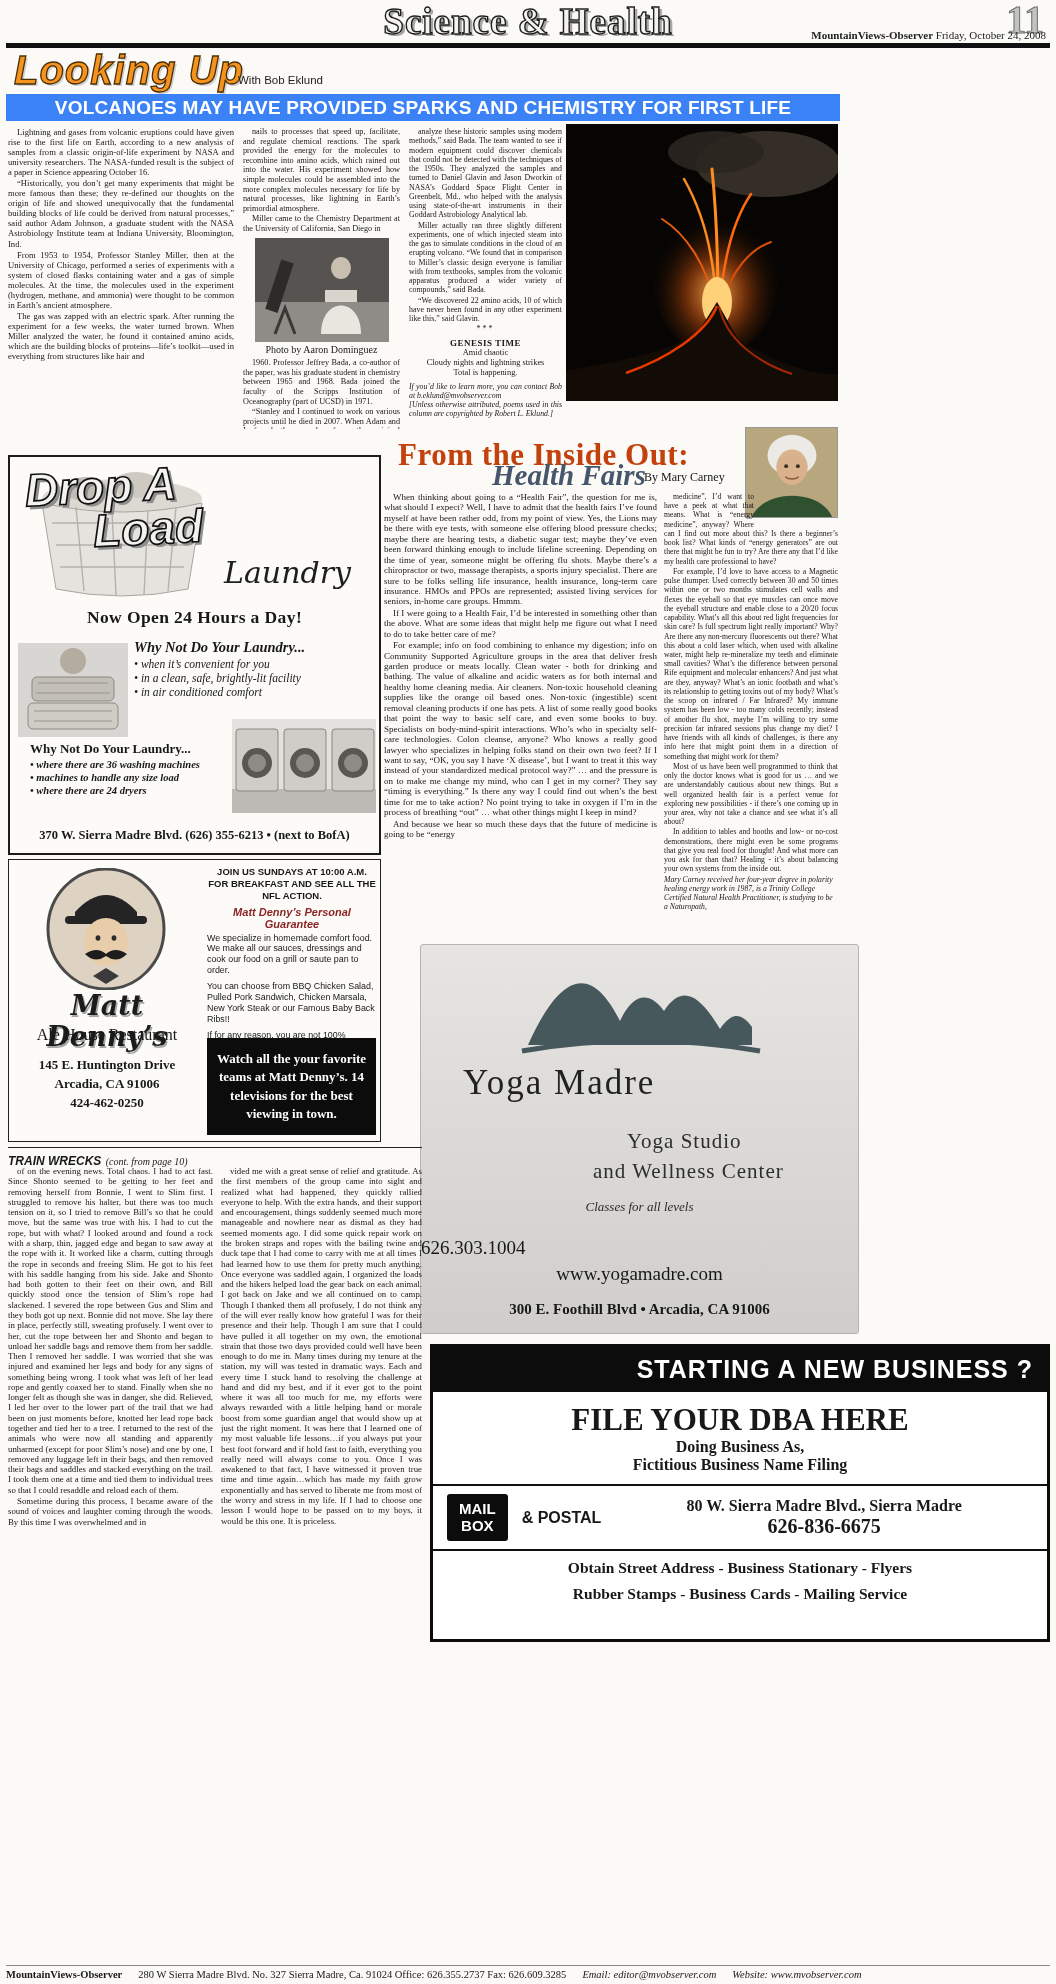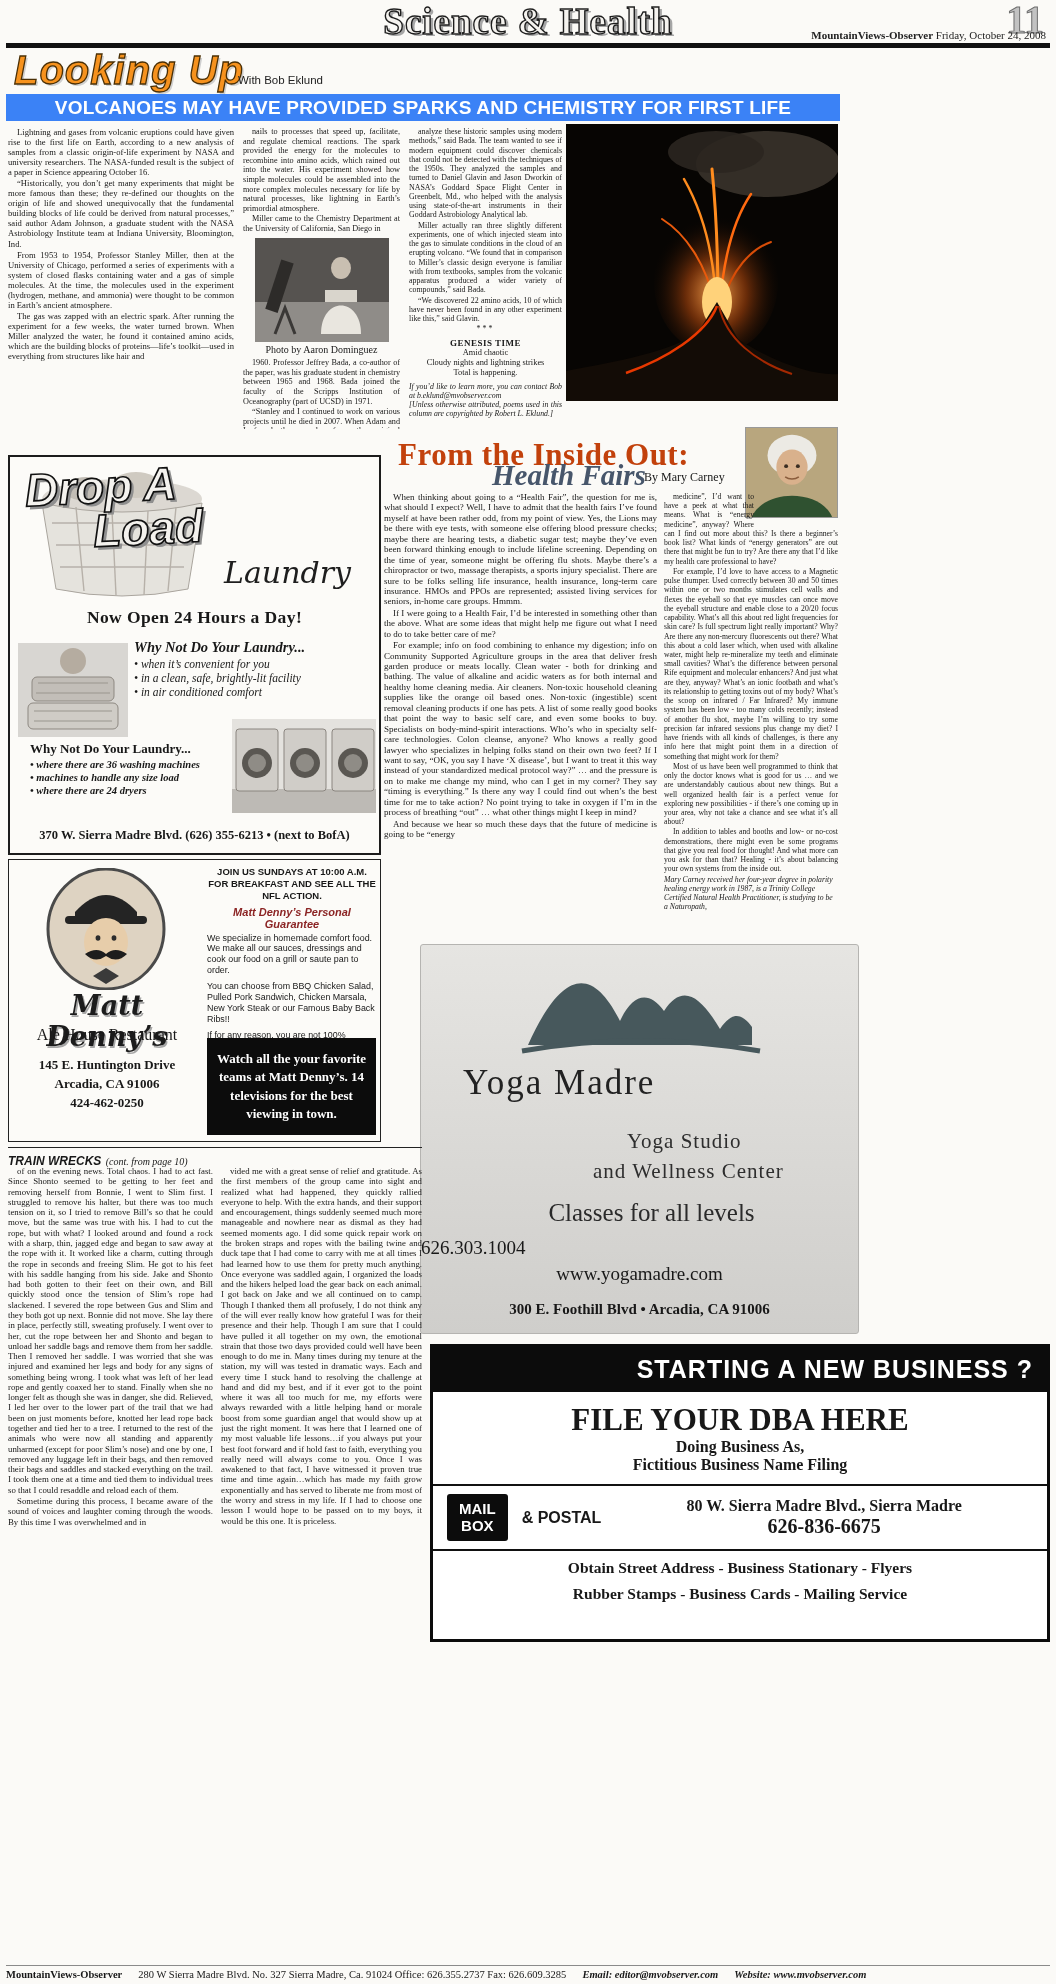--- a/index.html
+++ b/index.html
@@ -100,21 +100,21 @@
     font-family:"Liberation Serif", serif; }
 
   
   .yoga-ad { left:420px; top:944px; width:439px; height:390px; border:1px solid #b5b4b1;
     background:linear-gradient(#e6e5e2, #cfcecb); border-radius:3px; }
   .yoga-logo { position:absolute; left:95px; top:8px; width:250px; height:108px; }
   .yoga-logo svg { width:100%; height:100%; }
   .yoga-name { position:absolute; left:42px; top:118px; font-size:35px; letter-spacing:2px; color:#222; }
   .yoga-t1 { position:absolute; left:206px; top:184px; font-size:21px; letter-spacing:1px; color:#2e2e2e; }
   .yoga-t2 { position:absolute; left:172px; top:214px; font-size:21px; letter-spacing:1px; color:#2e2e2e; }
-  .yoga-classes { position:absolute; left:12px; top:254px; width:100%; text-align:center; font-size:25px; color:#2a2a2a; }
+  .yoga-classes { position:absolute; left:0; top:254px; width:100%; text-align:center; font-size:13px; color:#2a2a2a;font-style:italic; }
   .yoga-phone { position:absolute; left:0; top:292px; width:100%; text-align:left; font-size:19px; }
   .yoga-site { position:absolute; left:0; top:318px; width:100%; text-align:center; font-size:19px; }
   .yoga-addr { position:absolute; left:0; top:356px; width:100%; text-align:center; font-size:15px; font-weight:bold; }
 
   
   .tw-header { left:8px; top:1147px; width:414px; border-top:1.5px solid #222; padding-top:3px;
     font-family:"Liberation Sans", sans-serif; }
   .tw-title { font-weight:bold; font-style:italic; font-size:12px; }
   .tw-cont { font-style:italic; font-size:10px; font-family:"Liberation Serif", serif; }
   .tw-col { overflow:hidden; font-size:8.8px; line-height:1.17; }
@@ -132,21 +132,21 @@
   .dba-postal { font-weight:bold; font-size:16px; font-family:"Liberation Sans", sans-serif; }
   .dba-contact { flex:1; text-align:center; }
   .dba-addr { font-weight:bold; font-size:16px; }
   .dba-phone { font-weight:bold; font-size:20px; }
   .dba-svc { font-weight:bold; font-size:15.5px; text-align:center; margin-top:8px; }
 
   
   .footer { left:6px; right:6px; bottom:4px; border-top:1px solid #8a8a8a; padding-top:3px;
     font-size:10.5px; display:flex; gap:16px; white-space:nowrap; overflow:hidden; }
   .footer .bold { font-weight:bold; }
-  .footer .bi { font-weight:bold; font-style:italic;text-align:center; }
+  .footer .bi { font-weight:normal; font-style:italic;text-align:center; }
 </style>
 </head>
 <body>
 
 <div class="page">
 
   <div class="abs section-title">Science &amp; Health</div>
   <div class="abs page-number">11</div>
   <div class="abs date-line">
     <b>MountainViews-Observer</b>

